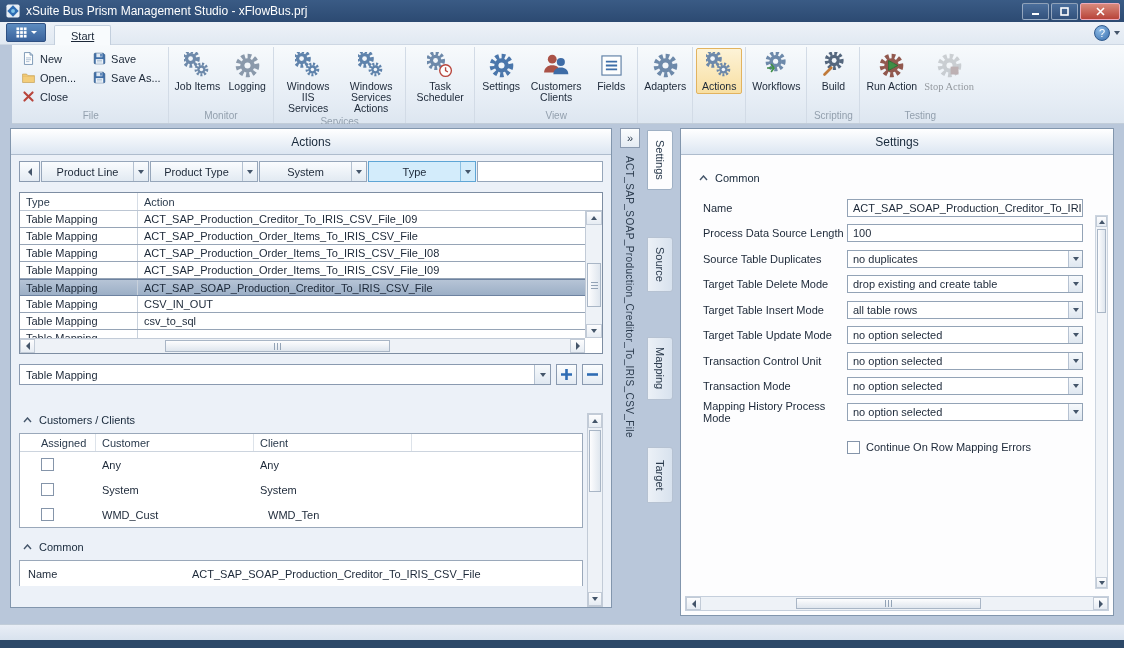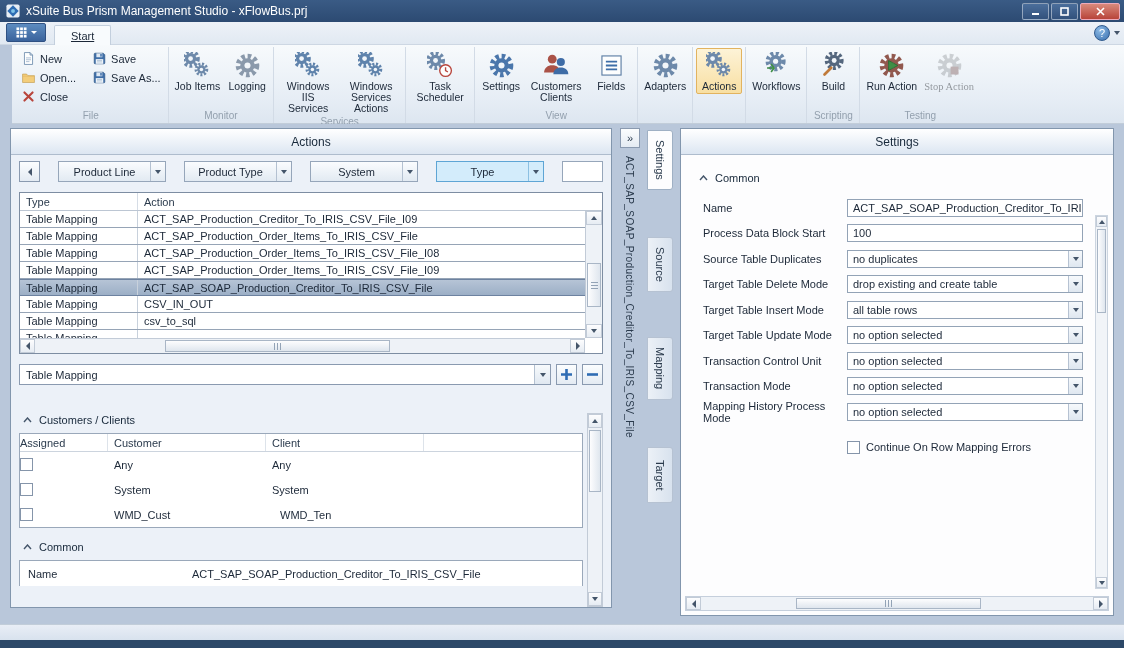--- a/index.html
+++ b/index.html
@@ -37,21 +37,21 @@
 
   
   .main { position:absolute; top:124px; left:0; right:0; bottom:24px; background:#b9c7da; }
   .panel { position:absolute; border:1px solid #8296ad; background:#ecf1f8; display:flex; flex-direction:column; }
   .panel-hd { height:26px; flex:none; background:linear-gradient(#ffffff,#dce6f2); border-bottom:1px solid #aebccd; display:flex; align-items:center; justify-content:center; font-size:12px; color:#17283a; }
   .panel-left { left:10px; top:4px; width:602px; bottom:16px; }
   .panel-right { left:680px; top:4px; width:434px; bottom:8px; background:#fdfdfe; }
   .pl-body { flex:1; padding:6px 8px 0; display:flex; flex-direction:column; overflow:hidden; }
 
   
-  .filters { display:flex; gap:18px; height:23px; flex:none;text-align:center; }
+  .filters { display:flex; gap:1px; height:23px; flex:none;text-align:center; }
   .sqbtn { width:21px; height:21px; flex:none; border:1px solid #8a9ab0; background:linear-gradient(#fbfdfe,#e4ebf3); display:flex; align-items:center; justify-content:center; }
   .fbtn { width:108px; height:21px; display:flex; align-items:stretch; border:1px solid #96a6ba; background:linear-gradient(#fafcfe,#e2eaf2); }
   .fbtn .flab { flex:1; display:flex; align-items:center; justify-content:center; }
   .fbtn .fdrop { width:15px; border-left:1px solid #b4c1d1; display:flex; align-items:center; justify-content:center; }
   .fbtn.active { background:#d3ecfb; border-color:#5ea5d5; }
   .fbtn.active .fdrop { border-left-color:#8cc0e2; }
   .searchbox { flex:1; height:21px; border:1px solid #96a6ba; background:#fff; }
 
   
   .tri-d { width:0; height:0; border-left:3.5px solid transparent; border-right:3.5px solid transparent; border-top:4px solid #44556a; }
@@ -84,21 +84,21 @@
   .comborow { margin-top:10px; display:flex; gap:5px; align-items:center; flex:none; }
   .combo { flex:1; height:21px; border:1px solid #8a9ab0; background:#fff; display:flex; align-items:stretch; }
   .combo .cval { flex:1; display:flex; align-items:center; padding-left:6px; }
   .combo .fdrop { width:16px; border-left:1px solid #b4c1d1; background:linear-gradient(#f7fafc,#e0e8f1); display:flex; align-items:center; justify-content:center; }
 
   
   .lower { flex:1; margin-top:26px; position:relative; padding-right:20px; overflow:hidden; }
   .sech { display:flex; align-items:center; gap:7px; height:18px; padding-left:4px; color:#17283a; }
   .custtable { margin-top:4px; border:1px solid #9aa8ba; background:#fff; }
   .cthead { display:flex; height:18px; align-items:center; border-bottom:1px solid #ccd4de; color:#2a3a4c; }
-  .ct-assigned { width:88px; padding-left:0; border-right:1px solid #dde3ea; align-self:stretch; display:flex; align-items:center; }
+  .ct-assigned { width:76px; padding-left:21px; border-right:1px solid #dde3ea; align-self:stretch; display:flex; align-items:center; }
   .ct-customer { width:158px; padding-left:6px; border-right:1px solid #dde3ea; align-self:stretch; display:flex; align-items:center; }
   .ct-client { width:158px; padding-left:6px; border-right:1px solid #dde3ea; align-self:stretch; display:flex; align-items:center; }
   .ct-fill { flex:1; }
   .ctr { display:flex; height:25px; align-items:center; }
   .chk { width:13px; height:13px; border:1px solid #8595aa; background:#fff; flex:none; }
   .commonbox { margin-top:4px; border:1px solid #9aa8ba; border-bottom:none; background:#fff; height:26px; display:flex; align-items:center; }
   .namelabel { width:172px; padding-left:8px; }
   .lvscroll { position:absolute; right:0; top:2px; bottom:0; width:16px; background:#eef2f7; border:1px solid #c2cbd7; }
   .lvthumb { position:absolute; left:1px; right:1px; top:16px; height:62px; background:linear-gradient(90deg,#fdfdfe,#dfe6ee); border:1px solid #a9b6c6; }
 
@@ -633,21 +633,21 @@
       </div>
 
       <div class="form">
         <div class="frow">
           <span class="flabel">Name</span>
           <span class="fctl">
               <span class="fval">ACT_SAP_SOAP_Production_Creditor_To_IRIS_CSV_File</span>
             </span>
         </div>
         <div class="frow">
-          <span class="flabel">Process Data Block Start</span>
+          <span class="flabel">Process Data Source Length</span>
           <span class="fctl">
               <span class="fval">100</span>
             </span>
         </div>
         <div class="frow">
           <span class="flabel">Source Table Duplicates</span>
           <span class="fctl">
               <span class="fval">no duplicates</span>
               <span class="fdrop">
                 <span class="tri-d"></span>

